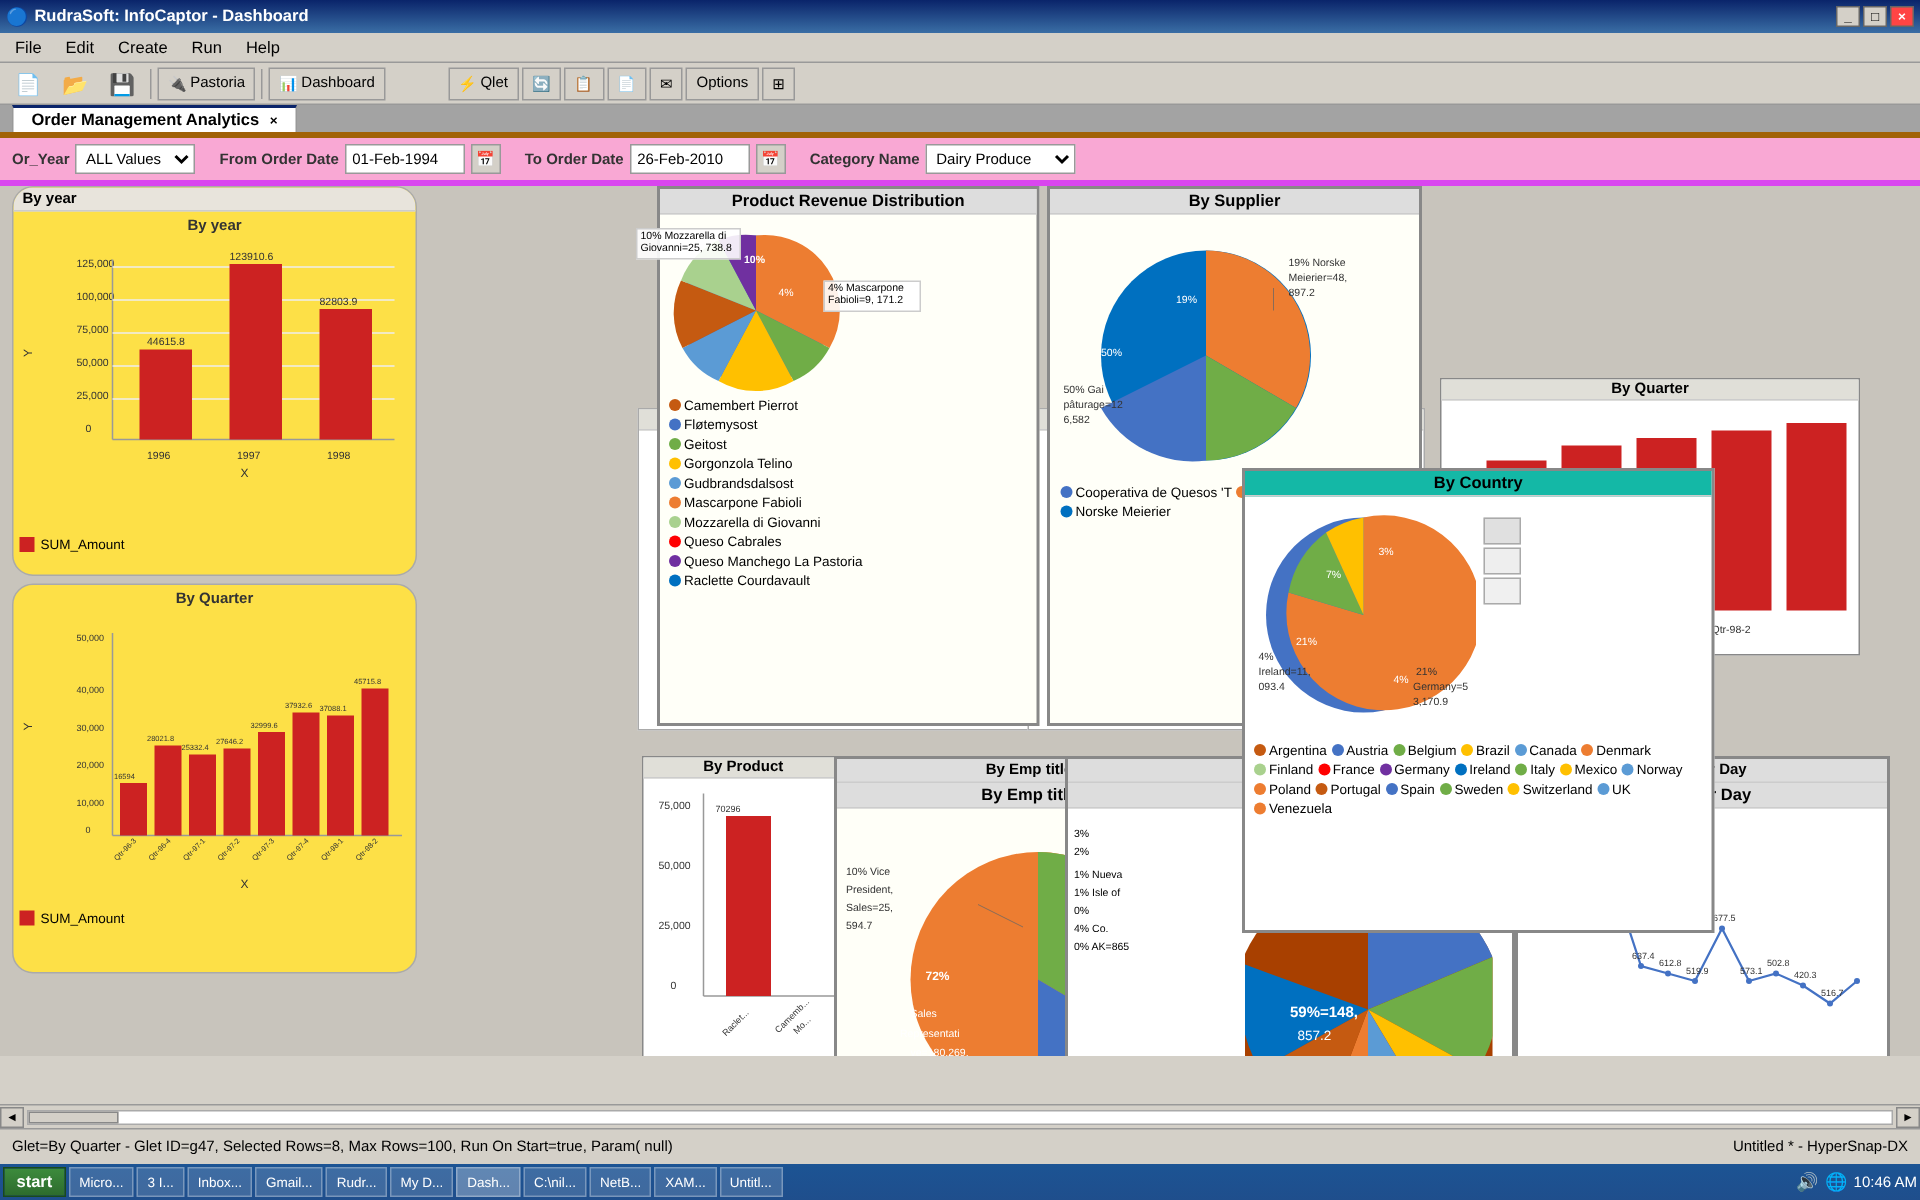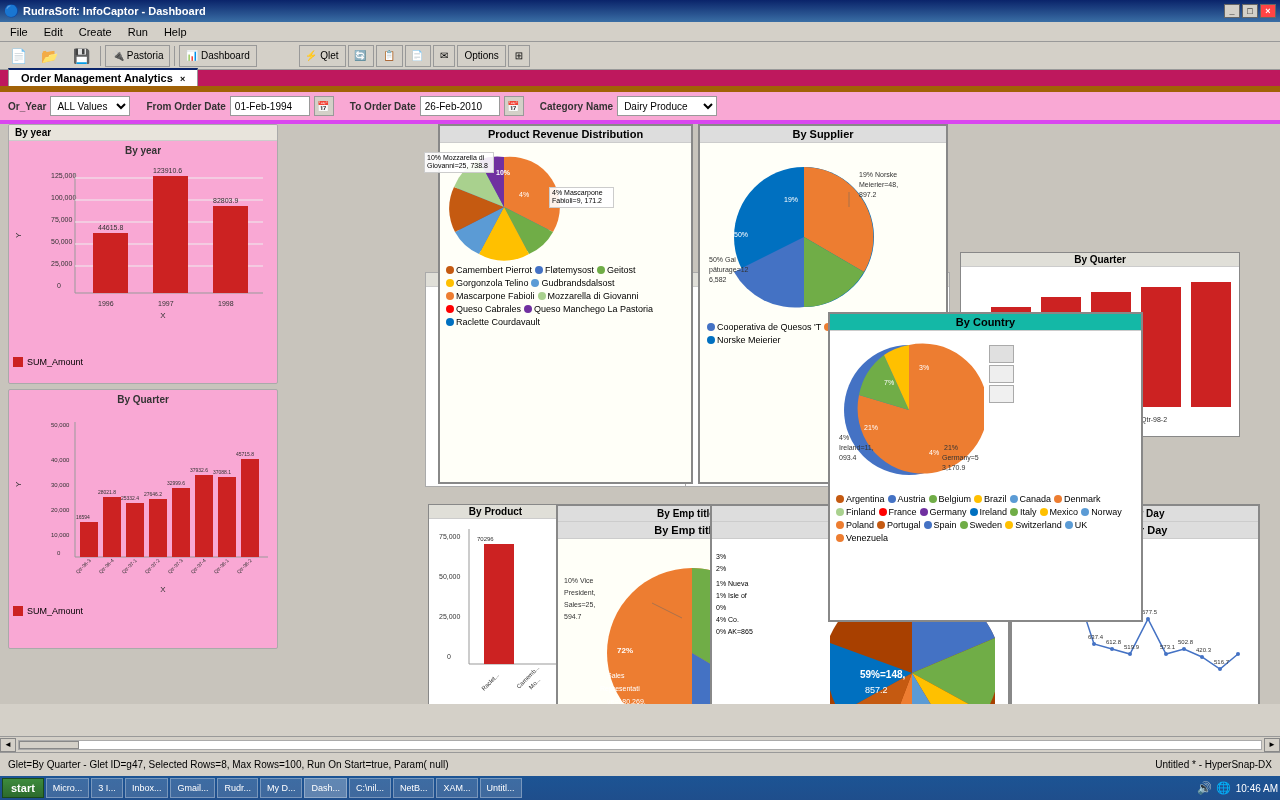--- a/index.html
+++ b/index.html
@@ -59,25 +59,25 @@
       background: #d4d0c8;
       border: 1px solid #999;
       font-size: 10px;
       cursor: pointer;
       display: flex; align-items: center; gap: 2px;
     }
     .tool-separator { width: 1px; height: 20px; background: #999; margin: 0 2px; }
 
     
     .tab-bar {
-      background: #be185d;
+      background: #a3a3a3;
       height: 22px;
       display: flex;
-      align-items: flex-end;
-      border-bottom: 6px solid #a16207;
+      align-items: flex-start;
+      border-bottom: 4px solid #a16207;
       padding-left: 8px;
     }
     .tab {
       padding: 2px 12px;
       background: #d4d0c8;
       border: 1px solid #999;
       border-bottom: none;
       font-size: 11px;
       cursor: pointer;
       font-weight: bold;
@@ -118,23 +118,23 @@
       background: #d4d0c8;
       border: 1px solid #999;
       font-size: 10px;
       display: flex; align-items: center; justify-content: center;
       cursor: pointer;
     }
 
     
     .chart-panel {
       position: absolute;
-      background: #f9a8d4;
+      background: #fde047;
       border: 1px solid #aaa;
-      border-radius: 2px;
+      border-radius: 14px;
       overflow: hidden;
     }
     .chart-panel-header {
       background: #e8e4dc;
       padding: 2px 6px;
       font-size: 10px;
       font-weight: bold;
       border-bottom: 1px solid #ccc;
       display: flex;
       justify-content: space-between;
@@ -499,21 +499,21 @@
 
           <text x="52" y="28" font-size="7" fill="white" font-weight="bold">10%</text>
           <text x="75" y="50" font-size="7" fill="white">4%</text>
         </svg>
         
         <div style="position:absolute; top:5px; left:-20px; font-size:7px; background:rgba(255,255,255,0.9); border:1px solid #ccc; padding:1px 2px; width:70px; line-height:1.2;">10% Mozzarella di Giovanni=25, 738.8</div>
         <div style="position:absolute; top:40px; right:-50px; font-size:7px; background:rgba(255,255,255,0.9); border:1px solid #ccc; padding:1px 2px; width:65px; line-height:1.2;">4% Mascarpone Fabioli=9, 171.2</div>
       </div>
     </div>
 
-    <div class="legend-box" style="padding:4px 6px; margin-top:-10px;">
+    <div class="legend-box" style="padding:4px 6px; margin-top:-10px;flex-direction:column;">
       <div class="legend-item">
           <div class="legend-dot" style="background:#c55a11;"></div>
           <span>Camembert Pierrot</span>
         </div>
       <div class="legend-item">
           <div class="legend-dot" style="background:#4472c4;"></div>
           <span>Fløtemysost</span>
         </div>
       <div class="legend-item">
           <div class="legend-dot" style="background:#70ad47;"></div>

